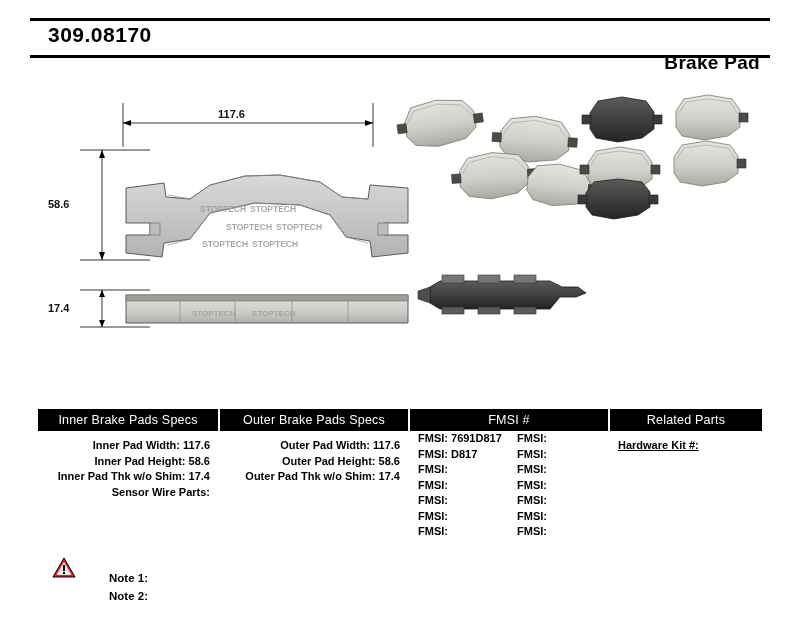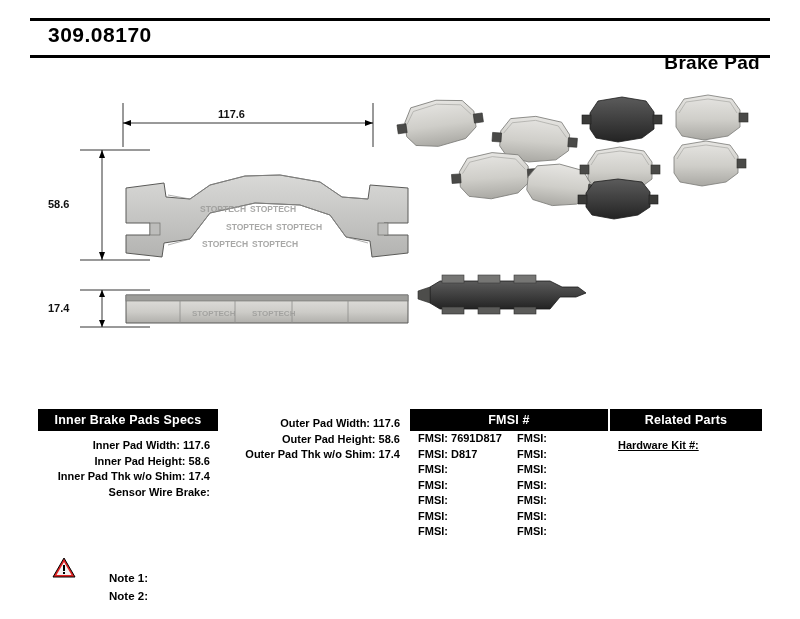--- a/index.html
+++ b/index.html
@@ -87,21 +87,21 @@
     height: 150px;
   }
   .spec-col {
     position: absolute;
     top: 0;
   }
   .spec-head {
     background: #000;
     color: #fff;
     font-size: 12.5px;
-    font-weight: bold;
+    font-weight: normal;
     text-align: center;
     height: 22px;
     line-height: 22px;
     letter-spacing: 0.2px;
   }
   .spec-body {
     padding-top: 7px;
     font-size: 11px;
   }
   .spec-row {
@@ -396,27 +396,28 @@
         </div>
         <div class="spec-row">
           <span class="lbl">Inner Pad Height:</span>
           <span class="val">58.6</span>
         </div>
         <div class="spec-row">
           <span class="lbl">Inner Pad Thk w/o Shim:</span>
           <span class="val">17.4</span>
         </div>
         <div class="spec-row">
-          <span class="lbl">Sensor Wire Brake:</span>
+          <span class="lbl">Sensor Wire Parts:</span>
           <span class="val"></span>
         </div>
       </div>
     </div>
 
     <div class="spec-col" style="left:182px; width:188px;">
+      <div class="spec-head">Outer Brake Pads Specs</div>
       <div class="spec-body right-align">
         <div class="spec-row">
           <span class="lbl">Outer Pad Width:</span>
           <span class="val">117.6</span>
         </div>
         <div class="spec-row">
           <span class="lbl">Outer Pad Height:</span>
           <span class="val">58.6</span>
         </div>
         <div class="spec-row">

